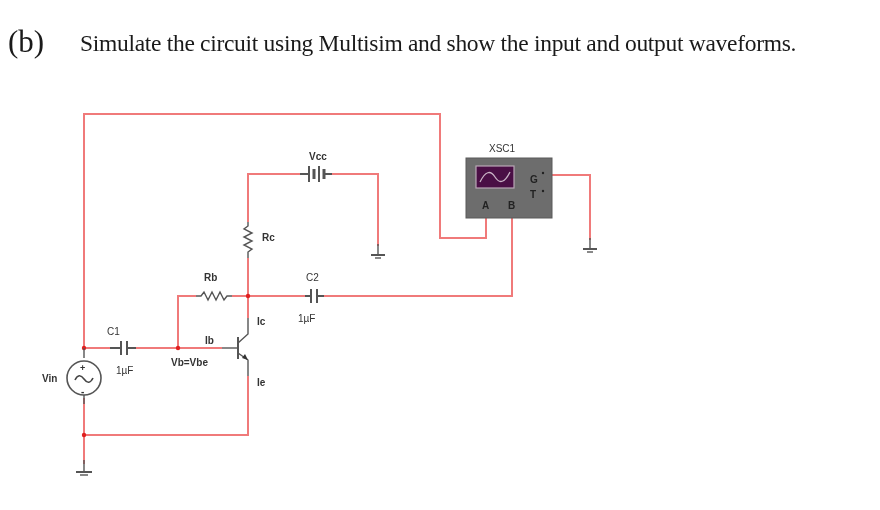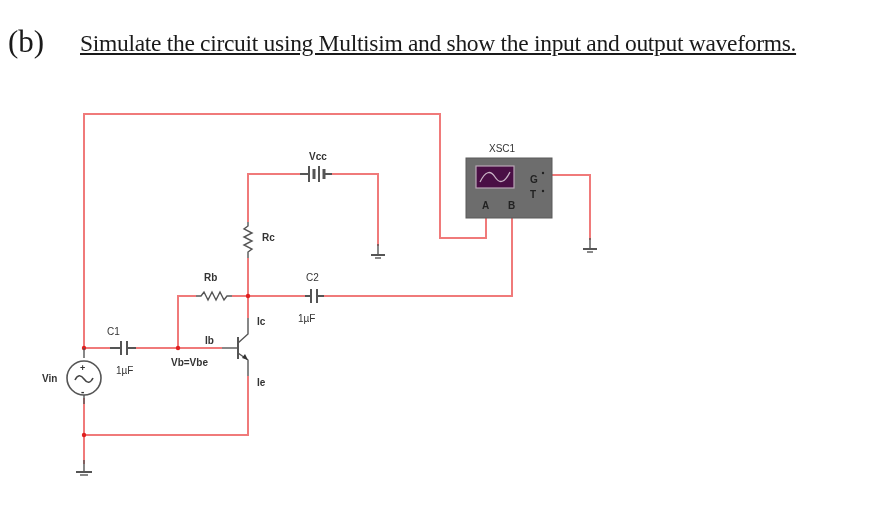--- a/index.html
+++ b/index.html
@@ -1,19 +1,19 @@
 <!DOCTYPE html>
 <html><head>
 <meta charset="utf-8">
 <style>
   html, body { margin:0; padding:0; background:#ffffff; }
   body { width:880px; height:510px; position:relative; overflow:hidden; }
   .heading { position:absolute; left:8px; top:24px; font-family:"Liberation Serif", serif; color:#1a1a1a; }
   .heading .label { position:absolute; left:0; top:0; font-size:31px; }
-  .heading .text { position:absolute; left:72px; top:6px; font-size:23.5px; white-space:nowrap; letter-spacing:-0.3px;text-decoration:underline; }
+  .heading .text { position:absolute; left:72px; top:6px; font-size:23.5px; white-space:nowrap; letter-spacing:-0.3px; }
   svg#circuit { position:absolute; left:0; top:0; }
   .wire { stroke:#ee6b6b; stroke-width:2; fill:none; opacity:0.9; }
   .comp { stroke:#555555; stroke-width:2; fill:none; }
   .comp-thin { stroke:#555555; stroke-width:1.4; fill:none; }
   .lbl { font-family:"Liberation Sans", sans-serif; font-size:10px; font-weight:bold; fill:#333333; }
   .lbl-n { font-family:"Liberation Sans", sans-serif; font-size:10px; fill:#333333; }
   .node { fill:#e02020; }
 </style>
 </head>
 <body>

